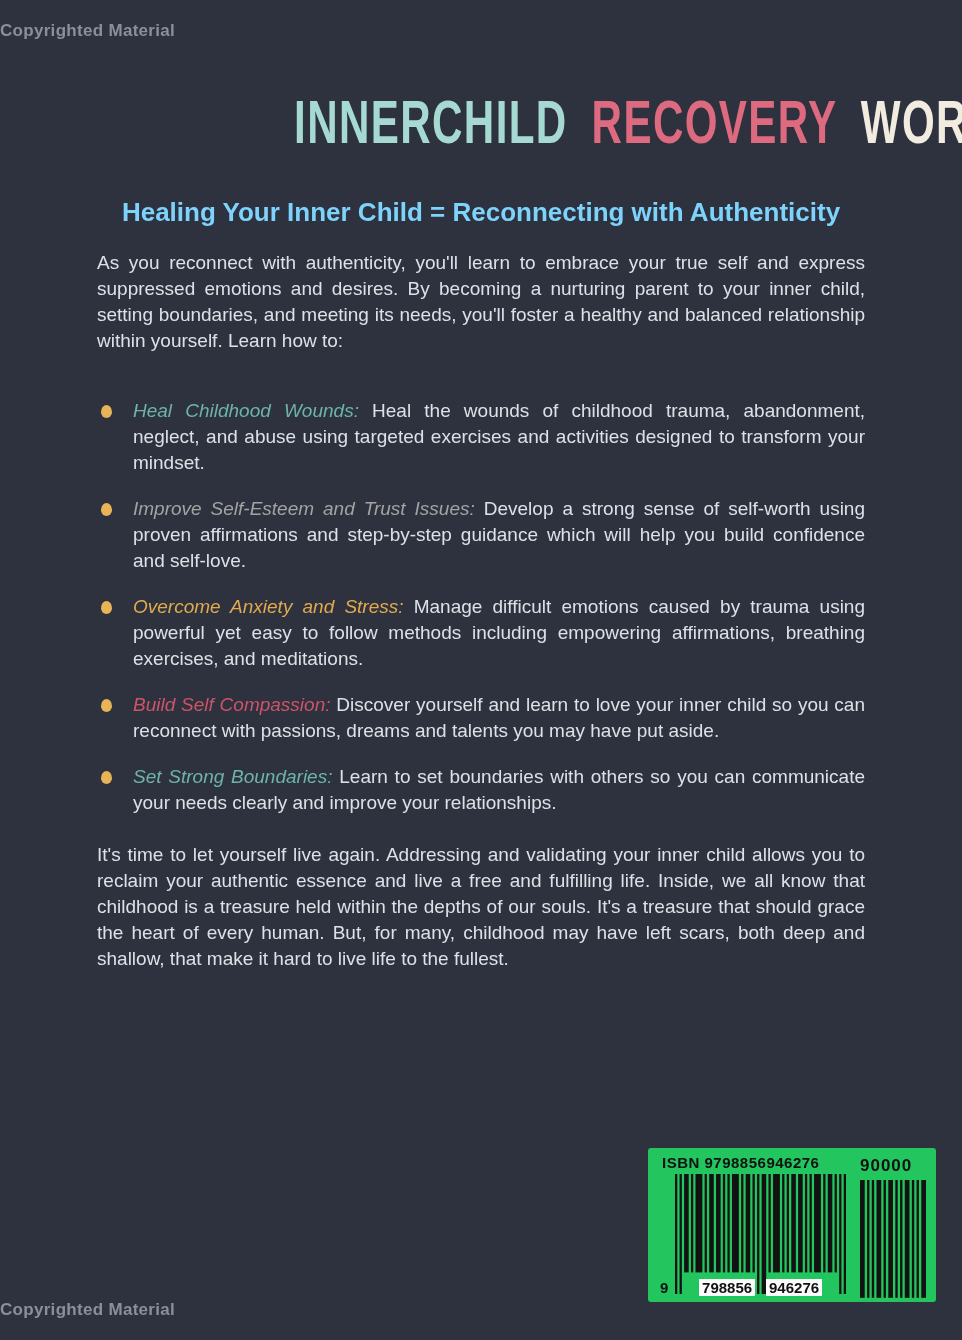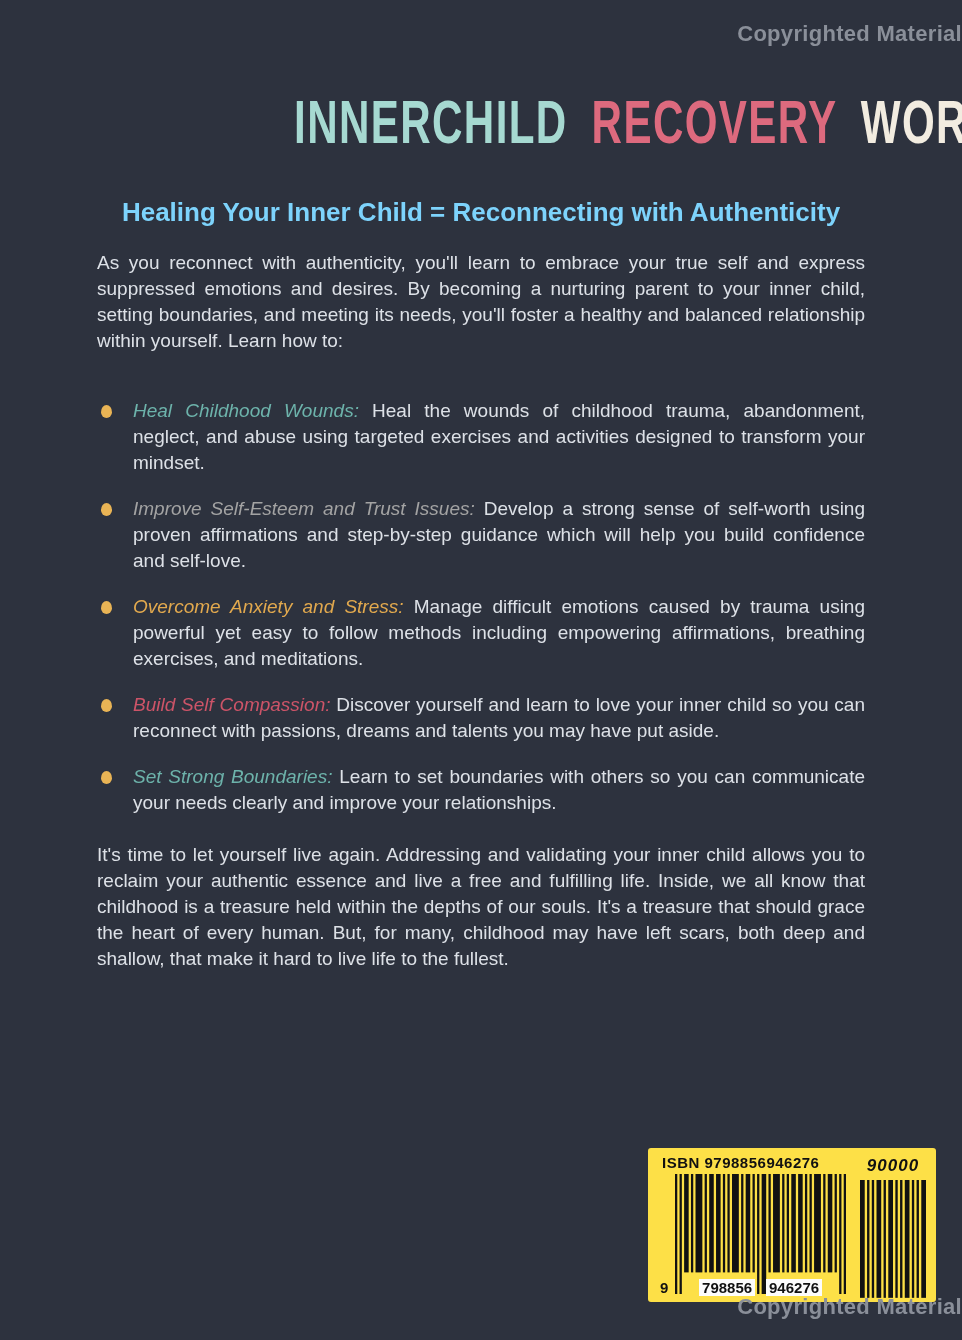--- a/index.html
+++ b/index.html
@@ -9,23 +9,23 @@
     width: 962px;
     height: 1340px;
     margin: 0 auto;
     background: #2d323e;
     font-family: "Liberation Sans", sans-serif;
     overflow: hidden;
   }
   .copyright {
     position: absolute;
     left: 0; right: 0;
-    text-align: right;
+    text-align: left;
     color: #8a8f99;
-    font-size: 22px;
+    font-size: 17px;
     font-weight: bold;
     letter-spacing: 0.3px;
   }
   .copyright.top { top: 21px; }
   .copyright.bottom { bottom: 20px; }
 
   .content {
     position: absolute;
     left: 97px;
     width: 768px;
@@ -87,21 +87,21 @@
     font-weight: normal;
     font-style: italic;
   }
 
   .barcode-panel {
     position: absolute;
     right: 26px;
     top: 1148px;
     width: 288px;
     height: 154px;
-    background: #fde047;
+    background: #22c55e;
     border-radius: 3px;
     padding: 6px 10px 8px 12px;
     display: flex;
   }
   .bc-left {
     width: 186px;
     display: flex;
     flex-direction: column;
   }
   .isbn-label {
@@ -128,23 +128,22 @@
     padding: 0 3px;
     line-height: 17px;
   }
   .bc-digit.first { left: 0; padding: 0; background: transparent; }
   .bc-digit.grp1 { left: 21%; }
   .bc-digit.grp2 { left: 57%; }
   .bc-right {
     flex: 1;
     display: flex;
     flex-direction: column;
-    align-items: center;
+    align-items: flex-start;
     padding: 2px 0 14px 14px;
-    font-style: italic;
   }
   .price-code {
     color: #111;
     font-size: 17px;
     font-weight: bold;
     letter-spacing: 1px;
     margin-bottom: 4px;
   }
   .bc-addon { width: 100%; flex: 1; }
   .bc-addon svg { width: 100%; height: 100%; display: block; }

